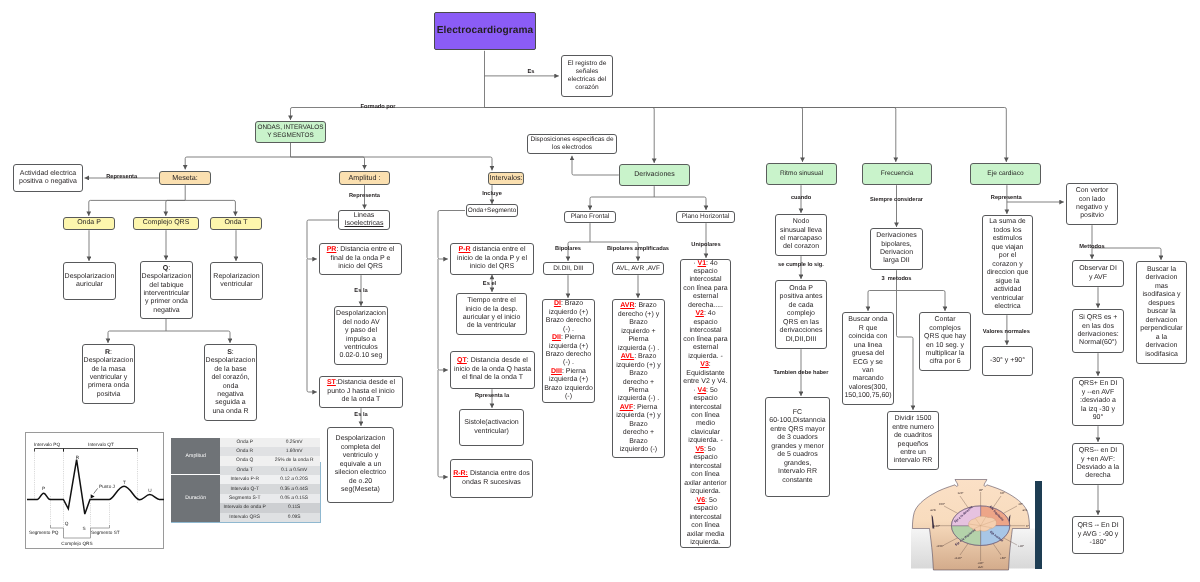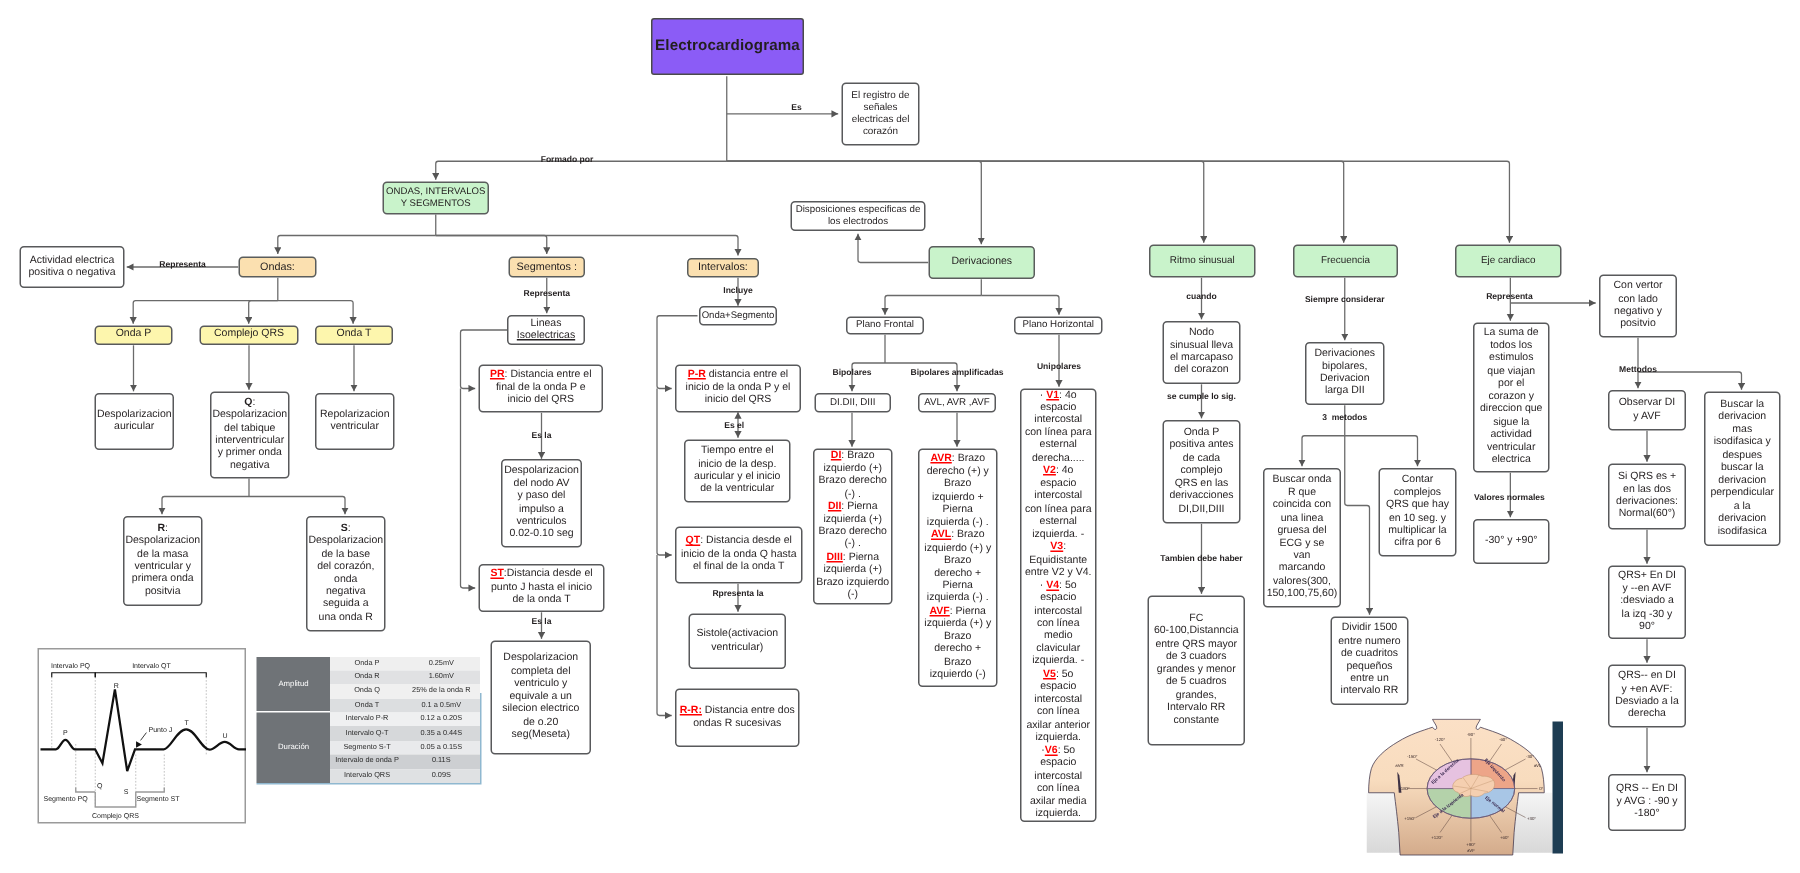--- a/index.html
+++ b/index.html
@@ -111,23 +111,23 @@
   <div class="node n-plain" style="left:561px;top:55px;width:52px;height:42px;font-size:6.6px">El registro de
 señales
 electricas del
 corazón</div>
   <div class="node n-green" style="left:255px;top:121px;width:71px;height:22px;font-size:6.4px">ONDAS, INTERVALOS
 Y SEGMENTOS</div>
   <div class="node n-plain" style="left:527px;top:134px;width:90px;height:20px;font-size:6.5px">Disposiciones especificas de
 los electrodos</div>
   <div class="node n-plain" style="left:13px;top:164px;width:70px;height:28px;font-size:7.0px">Actividad electrica
 positiva o negativa</div>
-  <div class="node n-orange" style="left:159px;top:171px;width:52px;height:14px;font-size:7.2px">Ondas:</div>
-  <div class="node n-orange" style="left:339px;top:171px;width:51px;height:14px;font-size:7.2px">Segmentos :</div>
-  <div class="node n-orange" style="left:458px;top:172px;width:48px;height:13px;font-size:7.2px">Intervalos:</div>
+  <div class="node n-orange" style="left:159px;top:171px;width:52px;height:14px;font-size:7.2px">Meseta:</div>
+  <div class="node n-orange" style="left:339px;top:171px;width:51px;height:14px;font-size:7.2px">Amplitud :</div>
+  <div class="node n-orange" style="left:488px;top:172px;width:36px;height:13px;font-size:7.2px">Intervalos:</div>
   <div class="node n-green" style="left:619px;top:164px;width:71px;height:22px;font-size:7.0px">Derivaciones</div>
   <div class="node n-green" style="left:766px;top:163px;width:71px;height:22px;font-size:6.6px">Ritmo sinusual</div>
   <div class="node n-green" style="left:862px;top:163px;width:70px;height:22px;font-size:6.6px">Frecuencia</div>
   <div class="node n-green" style="left:970px;top:163px;width:71px;height:22px;font-size:6.6px">Eje cardiaco</div>
   <div class="node n-yellow" style="left:63px;top:217px;width:52px;height:13px;font-size:7.0px">Onda P</div>
   <div class="node n-yellow" style="left:133px;top:217px;width:66px;height:13px;font-size:7.0px">Complejo QRS</div>
   <div class="node n-yellow" style="left:210px;top:217px;width:52px;height:13px;font-size:7.0px">Onda T</div>
   <div class="node n-plain" style="left:63px;top:262px;width:53px;height:38px;font-size:7.0px">Despolarizacion
 auricular</div>
   <div class="node n-plain" style="left:210px;top:262px;width:53px;height:38px;font-size:7.0px">Repolarizacion

